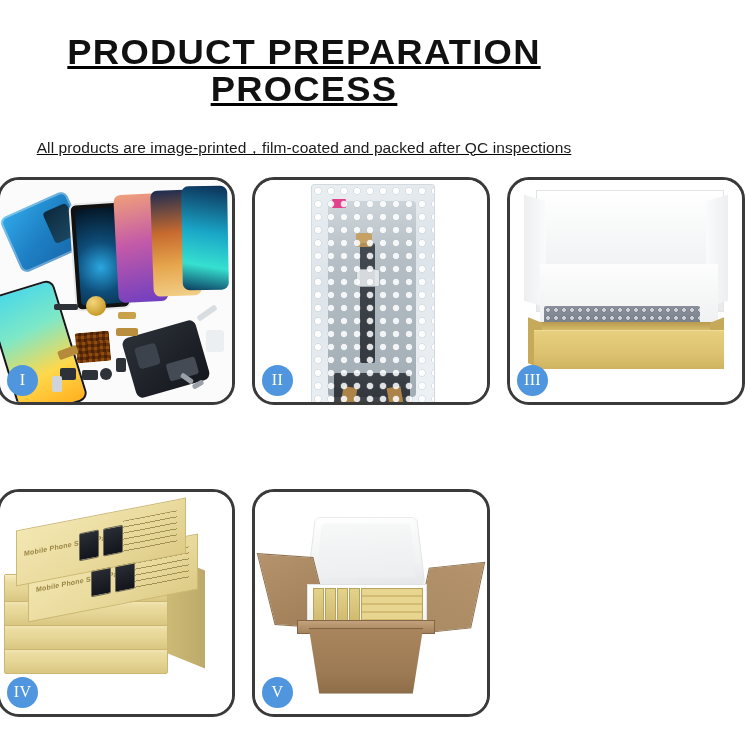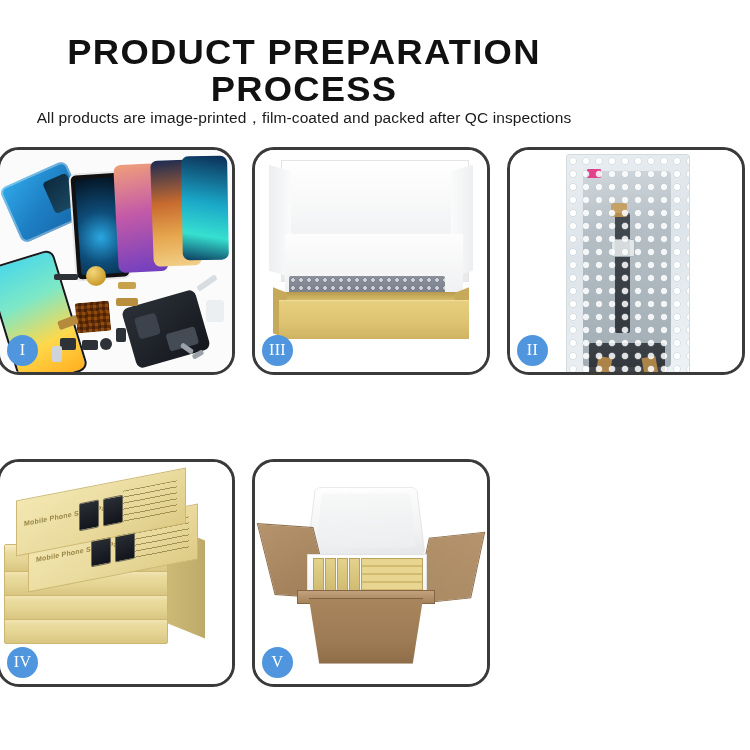--- a/index.html
+++ b/index.html
@@ -1,32 +1,32 @@
 <!DOCTYPE html>
 <html><head>
 <meta charset="utf-8">
 <style>
   html,body{margin:0;padding:0;}
   body{
     width:750px;height:750px;background:#ffffff;
     font-family:"Liberation Sans",sans-serif;
     overflow:hidden;
   }
-  .page{width:608px;height:750px;position:relative;}
+  .page{width:608px;height:750px;position:relative;text-decoration:underline;}
 
   
   .header{padding-top:34px;text-align:center;}
   .title{
     font-size:35px;font-weight:700;letter-spacing:1.2px;
     color:#111111;line-height:1.05;
     font-family:"Liberation Sans",sans-serif;
     transform:scaleX(1.04);
   }
   .subtitle{
-    margin-top:0;font-size:15.5px;color:#1a1a1a;font-weight:400;
+    margin-top:30px;font-size:15.5px;color:#1a1a1a;font-weight:400;
     letter-spacing:.1px;
   }
 
   
   .grid{
     margin:18px auto 0 auto;width:742px;
     display:grid;grid-template-columns:repeat(3,238px);
     grid-template-rows:228px 228px;
     column-gap:17px;row-gap:84px;
     justify-content:center;
@@ -370,49 +370,49 @@
         <div class="part p9"></div>
         <div class="part p10"></div>
         <div class="part p11"></div>
         <div class="part p12"></div>
         <div class="part p13"></div>
       </div>
       <div class="badge b1">I</div>
     </div>
 
     <div class="card">
-      <div class="card-photo scene3">
-        <div class="lid"></div>
-        <div class="lid-left"></div>
-        <div class="lid-right"></div>
-        <div class="foam"></div>
-        <div class="tray-bubble"></div>
-        <div class="tray-inner"></div>
-        <div class="tray-side-l"></div>
-        <div class="tray-side-r"></div>
-        <div class="tray-front"></div>
-      </div>
-      <div class="badge b3">III</div>
-    </div>
-
-    <div class="card">
       <div class="card-photo scene2">
         <div class="bubble-pack">
           <div class="pack-screen"></div>
           <div class="flex-strip"></div>
           <div class="flex-chip"></div>
           <div class="flex-gold1"></div>
           <div class="bot-conn"></div>
           <div class="bot-g1"></div>
           <div class="bot-g2"></div>
           <div class="pink-label"></div>
           <div class="bubble-overlay"></div>
         </div>
       </div>
       <div class="badge b2">II</div>
+    </div>
+
+    <div class="card">
+      <div class="card-photo scene3">
+        <div class="lid"></div>
+        <div class="lid-left"></div>
+        <div class="lid-right"></div>
+        <div class="foam"></div>
+        <div class="tray-bubble"></div>
+        <div class="tray-inner"></div>
+        <div class="tray-side-l"></div>
+        <div class="tray-side-r"></div>
+        <div class="tray-front"></div>
+      </div>
+      <div class="badge b3">III</div>
     </div>
 
     <div class="card">
       <div class="card-photo scene4">
         <div class="stackwrap">
           <div class="sbox-right sr1"></div>
           <div class="sbox-right sr2"></div>
           <div class="sbox-right sr3"></div>
           <div class="sbox-right sr4"></div>
           <div class="sbox sb1">

